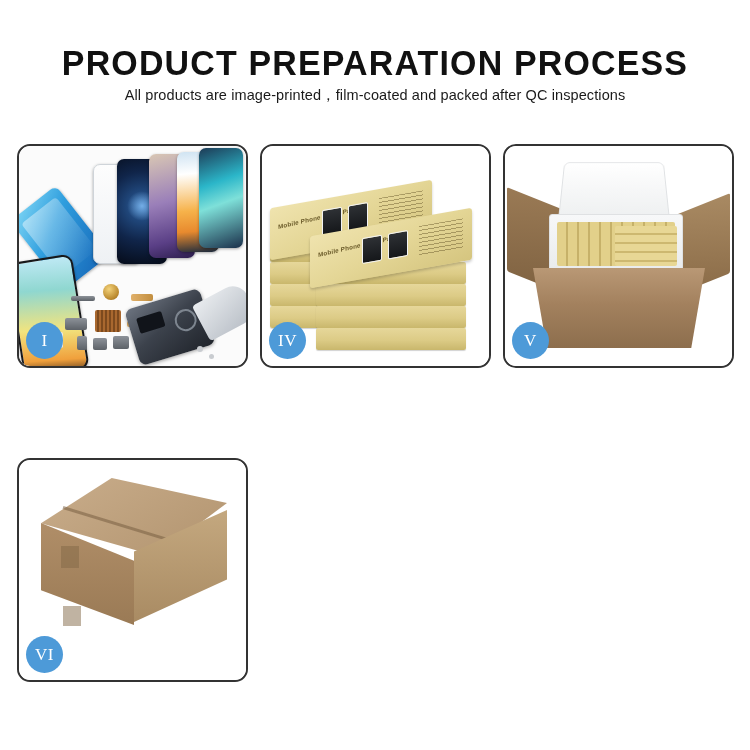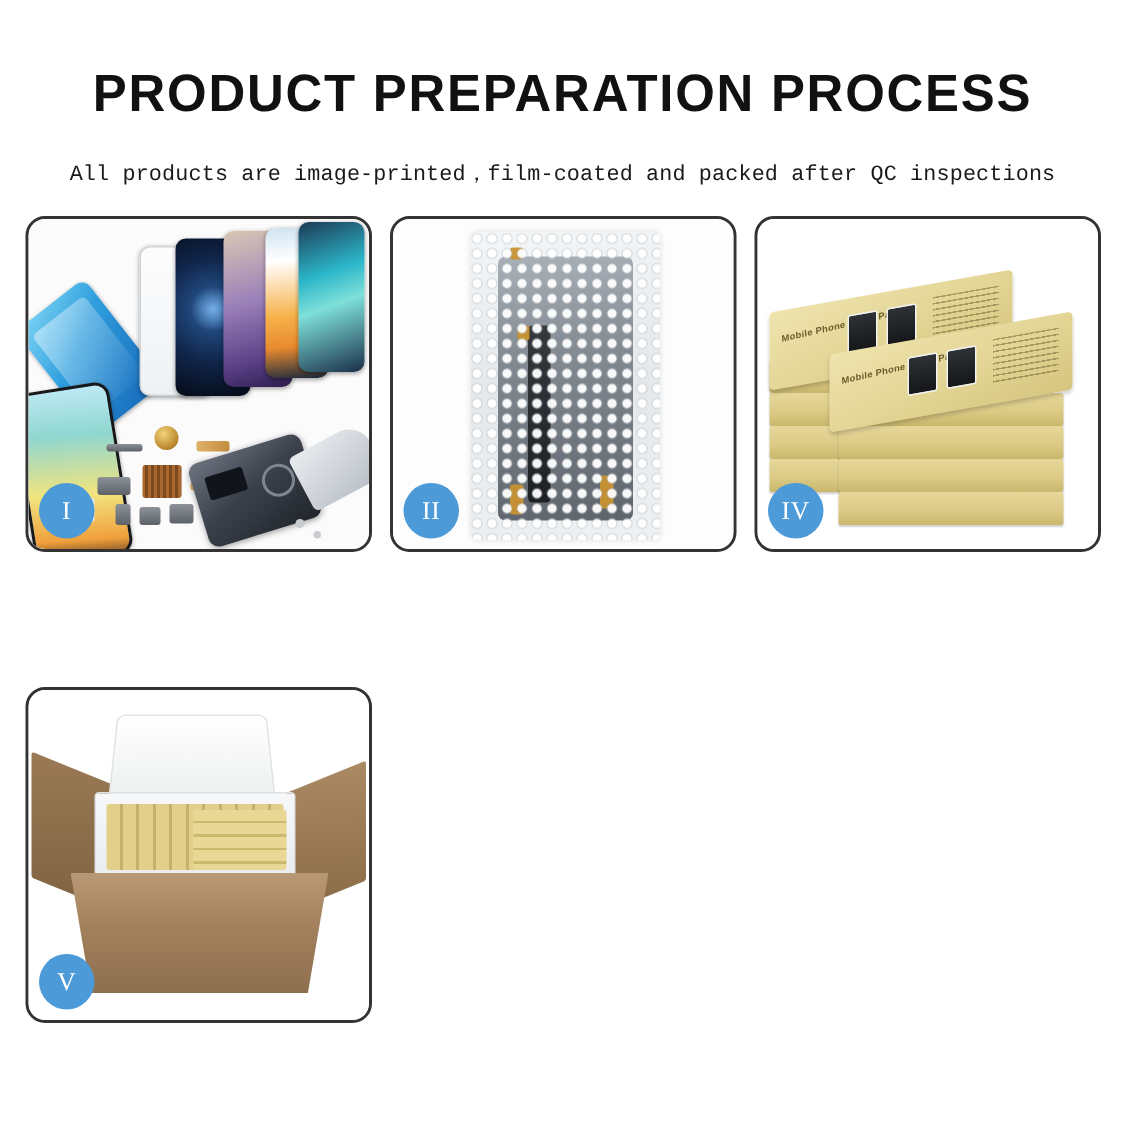--- a/index.html
+++ b/index.html
@@ -15,21 +15,21 @@
   .header { position: absolute; top: 0; left: 0; width: 750px; text-align: center; }
   .title {
     font-size: 35px; font-weight: 700; color: #111;
     letter-spacing: 1.2px; line-height: 1;
     margin-top: 45px;
     font-family: "Liberation Sans", sans-serif;
     transform: scaleX(0.97);
   }
   .subtitle {
     font-size: 14.5px; color: #1a1a1a; font-weight: 400;
-    margin-top: 26px; letter-spacing: .1px; font-family: Liberation Mono, monospace;
+    margin-top: 6px; letter-spacing: .1px;
   }
 
   
   .grid {
     position: absolute; left: 17px; top: 144px;
     width: 717px; height: 540px;
     display: grid;
     grid-template-columns: 231px 231px 231px;
     grid-template-rows: 224px 224px;
     column-gap: 12px; row-gap: 90px;
@@ -300,34 +300,20 @@
         <div class="part pc-grey" style="left:116px;top:186px;width:10px;height:12px;"></div>
         <div class="part pc-grey" style="left:34px;top:186px;width:10px;height:16px;background:#e9eaec;"></div>
         <div class="chassis"></div>
         <div class="tweezer"></div>
         <div class="part" style="left:178px;top:200px;width:6px;height:6px;background:#c9ccd0;border-radius:50%;"></div>
         <div class="part" style="left:190px;top:208px;width:5px;height:5px;background:#c9ccd0;border-radius:50%;"></div>
       </div>
       <div class="badge">I</div>
     </div>
 
-    <div class="panel">
-      <div class="panel-inner p2">
-        <div class="bubblebag">
-          <div class="screen-in"></div>
-          <div class="flex-strip"></div>
-          <div class="tab-gold" style="left:26px;top:10px;width:9px;height:8px;"></div>
-          <div class="tab-gold" style="left:31px;top:62px;width:8px;height:10px;"></div>
-          <div class="tab-gold" style="left:26px;top:168px;width:9px;height:20px;"></div>
-          <div class="tab-gold" style="left:86px;top:162px;width:9px;height:22px;"></div>
-          <div class="bubbles"></div>
-        </div>
-      </div>
-      <div class="badge">II</div>
-    </div>
 
 
     <div class="panel">
       <div class="panel-inner p4">
         <div class="stack">
           <div class="sbox" style="left:0px;  top:74px;"></div>
           <div class="sbox" style="left:0px;  top:96px;"></div>
           <div class="sbox" style="left:0px;  top:118px;"></div>
           <div class="sbox" style="left:0px;  top:140px;"></div>
           <div class="sbox" style="left:46px; top:96px;"></div>
@@ -358,15 +344,26 @@
         <div class="flap-r"></div>
         <div class="foam-top5"></div>
         <div class="foam-liner"></div>
         <div class="ybars"></div>
         <div class="ybars2"></div>
         <div class="carton-body"></div>
       </div>
       <div class="badge">V</div>
     </div>
 
+    <div class="panel">
+      <div class="panel-inner p6">
+        <div class="c6-top2"></div>
+        <div class="c6-seam"></div>
+        <div class="c6-left"></div>
+        <div class="c6-right"></div>
+        <div class="c6-tape" style="left:42px;top:86px;width:18px;height:22px;"></div>
+        <div class="c6-tape" style="left:44px;top:146px;width:18px;height:20px;"></div>
+      </div>
+      <div class="badge">VI</div>
+    </div>
 
   </div>
 </div>
 
 </body></html>

